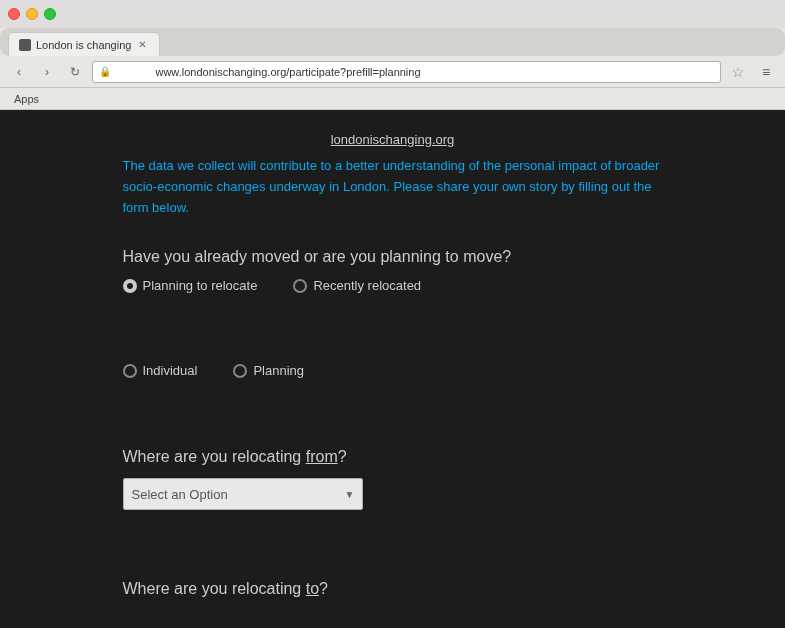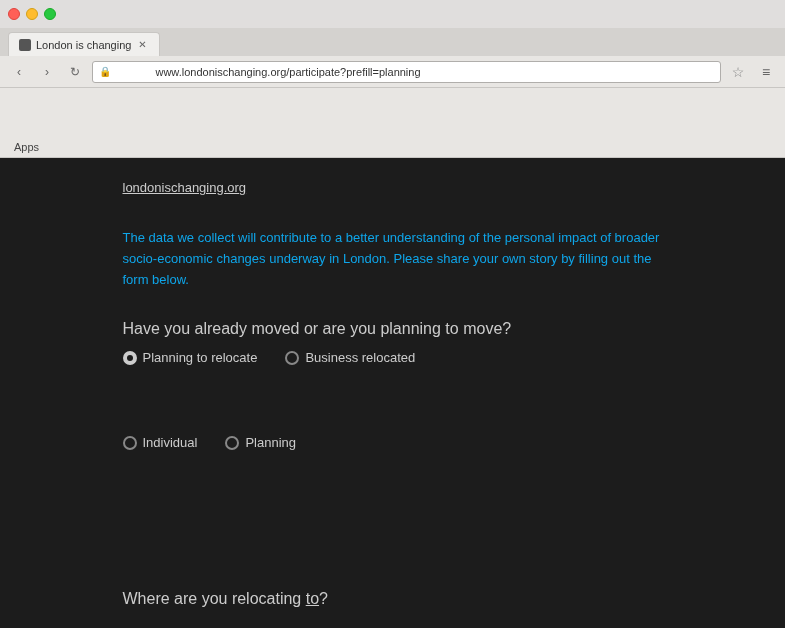--- a/index.html
+++ b/index.html
@@ -45,20 +45,21 @@
     .traffic-light.close { background: #ff5f57; border: 1px solid #e0443e; }
     .traffic-light.minimize { background: #febc2e; border: 1px solid #d4a017; }
     .traffic-light.maximize { background: #28c840; border: 1px solid #1aab29; }
 
     .browser-tab-bar {
       display: flex;
       align-items: flex-end;
       padding: 0 8px;
       height: 28px;
       background: #d4d2cf;
+      border-radius: 9px;
     }
 
     .browser-tab {
       display: flex;
       align-items: center;
       background: #f0efed;
       border-radius: 4px 4px 0 0;
       padding: 4px 10px;
       font-size: 11px;
       color: #333;
@@ -170,21 +171,20 @@
 
     .bookmarks-bar {
       display: flex;
       align-items: center;
       padding: 2px 8px;
       background: #e8e6e3;
       height: 22px;
       border-bottom: 1px solid #c8c6c3;
       font-size: 11px;
       color: #444;
-      margin-top: 48px;
     }
 
     .bookmarks-item {
       padding: 0 6px;
       font-size: 11px;
       color: #444;
       cursor: pointer;
     }
 
     
@@ -196,22 +196,22 @@
     }
 
     .page-inner {
       max-width: 580px;
       margin: 0 auto;
       padding: 20px 20px 40px 20px;
       color: #e0e0e0;
     }
 
     .site-link-row {
-      text-align: left;
-      margin-bottom: 32px;
+      text-align: center;
+      margin-bottom: 8px;
     }
 
     .site-link {
       color: #ccc;
       font-size: 13px;
       text-decoration: underline;
       cursor: pointer;
     }
 
     .intro-text {
@@ -226,21 +226,21 @@
     }
 
     .question-label {
       font-size: 16px;
       color: #ccc;
       margin-bottom: 12px;
     }
 
     .radio-group {
       display: flex;
-      gap: 28px;
+      gap: 36px;
       align-items: flex-end;
     }
 
     .radio-option {
       display: flex;
       align-items: center;
       gap: 6px;
       cursor: pointer;
     }
 
@@ -359,21 +359,21 @@
       <p class="question-label">Have you already moved or are you planning to move?</p>
       <div class="radio-group">
         <label class="radio-option">
           <div class="radio-circle selected">
             <div></div>
           </div>
           <span class="radio-label">Planning to relocate</span>
         </label>
         <label class="radio-option">
           <div class="radio-circle"></div>
-          <span class="radio-label">Business relocated</span>
+          <span class="radio-label">Recently relocated</span>
         </label>
       </div>
     </div>
 
     <div class="divider-space"></div>
     <div class="divider-space"></div>
 
     <div class="form-section">
       <div class="radio-group">
         <label class="radio-option">
@@ -384,20 +384,29 @@
           <div class="radio-circle"></div>
           <span class="radio-label">Planning</span>
         </label>
       </div>
     </div>
 
     <div class="divider-space"></div>
     <div class="divider-space"></div>
 
     <div class="form-section">
+      <p class="question-label">
+        <span>Where are you relocating </span><u>from</u><span>?</span>
+      </p>
+      <div class="select-wrapper">
+        <select class="select-dropdown">
+          <option value="">Select an Option</option>
+        </select>
+        <span class="select-arrow">▼</span>
+      </div>
     </div>
 
     <div class="divider-space"></div>
     <div class="divider-space"></div>
 
     <div class="form-section">
       <p class="question-label">
         <span>Where are you relocating </span><u>to</u><span>?</span>
       </p>
 

